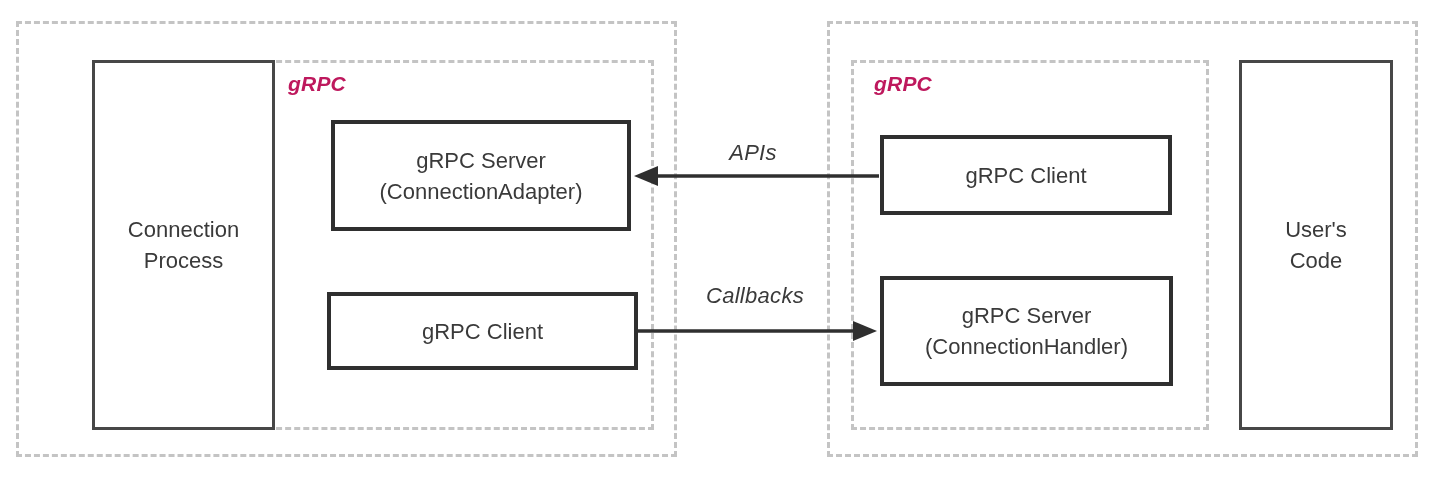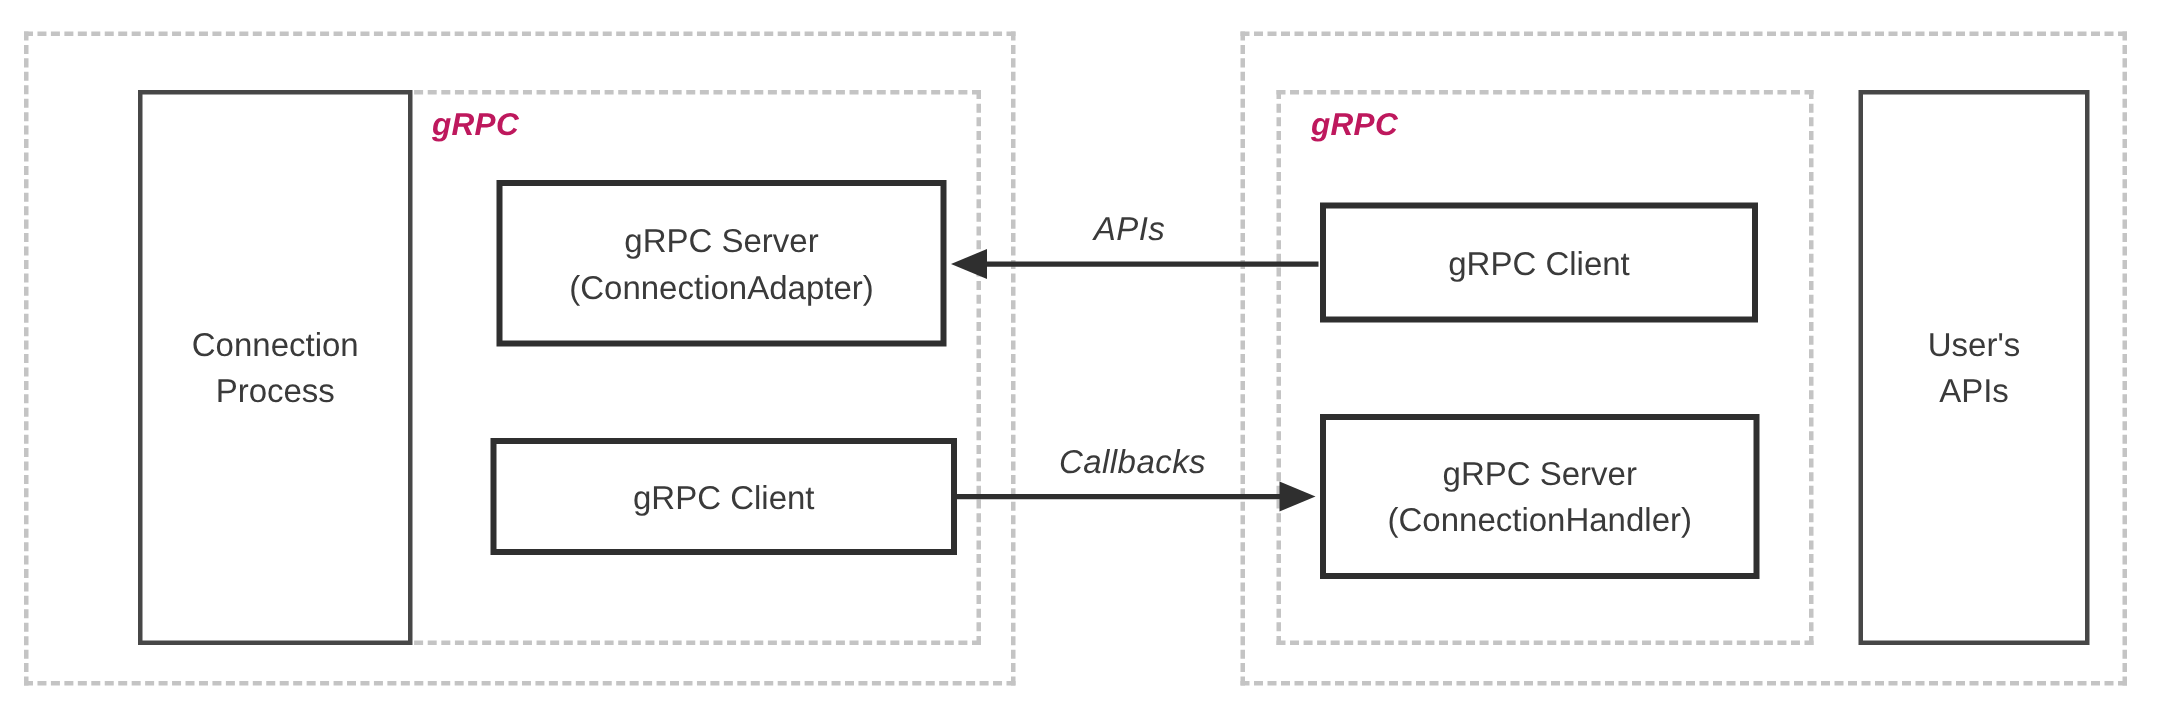--- a/index.html
+++ b/index.html
@@ -78,21 +78,21 @@
 
   .arrow-label {
     position: absolute;
     font-size: 22px;
     font-style: italic;
     color: var(--text);
     text-align: center;
     letter-spacing: 0.3px;
   }
   .apis-label      { left: 703px; top: 140px; width: 100px; }
-  .callbacks-label { left: 680px; top: 295px; width: 150px; }
+  .callbacks-label { left: 680px; top: 283px; width: 150px; }
 </style>
 </head>
 <body>
 
 <div class="canvas">
 
   <div class="dashed-rect outer-left"></div>
   <div class="dashed-rect inner-left"></div>
   <div class="dashed-rect outer-right"></div>
   <div class="dashed-rect inner-right"></div>
@@ -118,21 +118,21 @@
     <span class="node-label">gRPC Client</span>
   </div>
 
   <div class="node small-node server-right">
     <span class="node-label">gRPC Server
 (ConnectionHandler)</span>
   </div>
 
   <div class="node tall-node users-code">
     <span class="node-label">User's
-APIs</span>
+Code</span>
   </div>
 
   <svg class="arrow-layer" viewBox="0 0 1456 482" xmlns="http://www.w3.org/2000/svg">
     <g>
       <line x1="879" y1="176" x2="656" y2="176"></line>
       <polygon points="634,176 658,166 658,186"></polygon>
     </g>
     <g>
       <line x1="638" y1="331" x2="855" y2="331"></line>
       <polygon points="877,331 853,321 853,341"></polygon>

